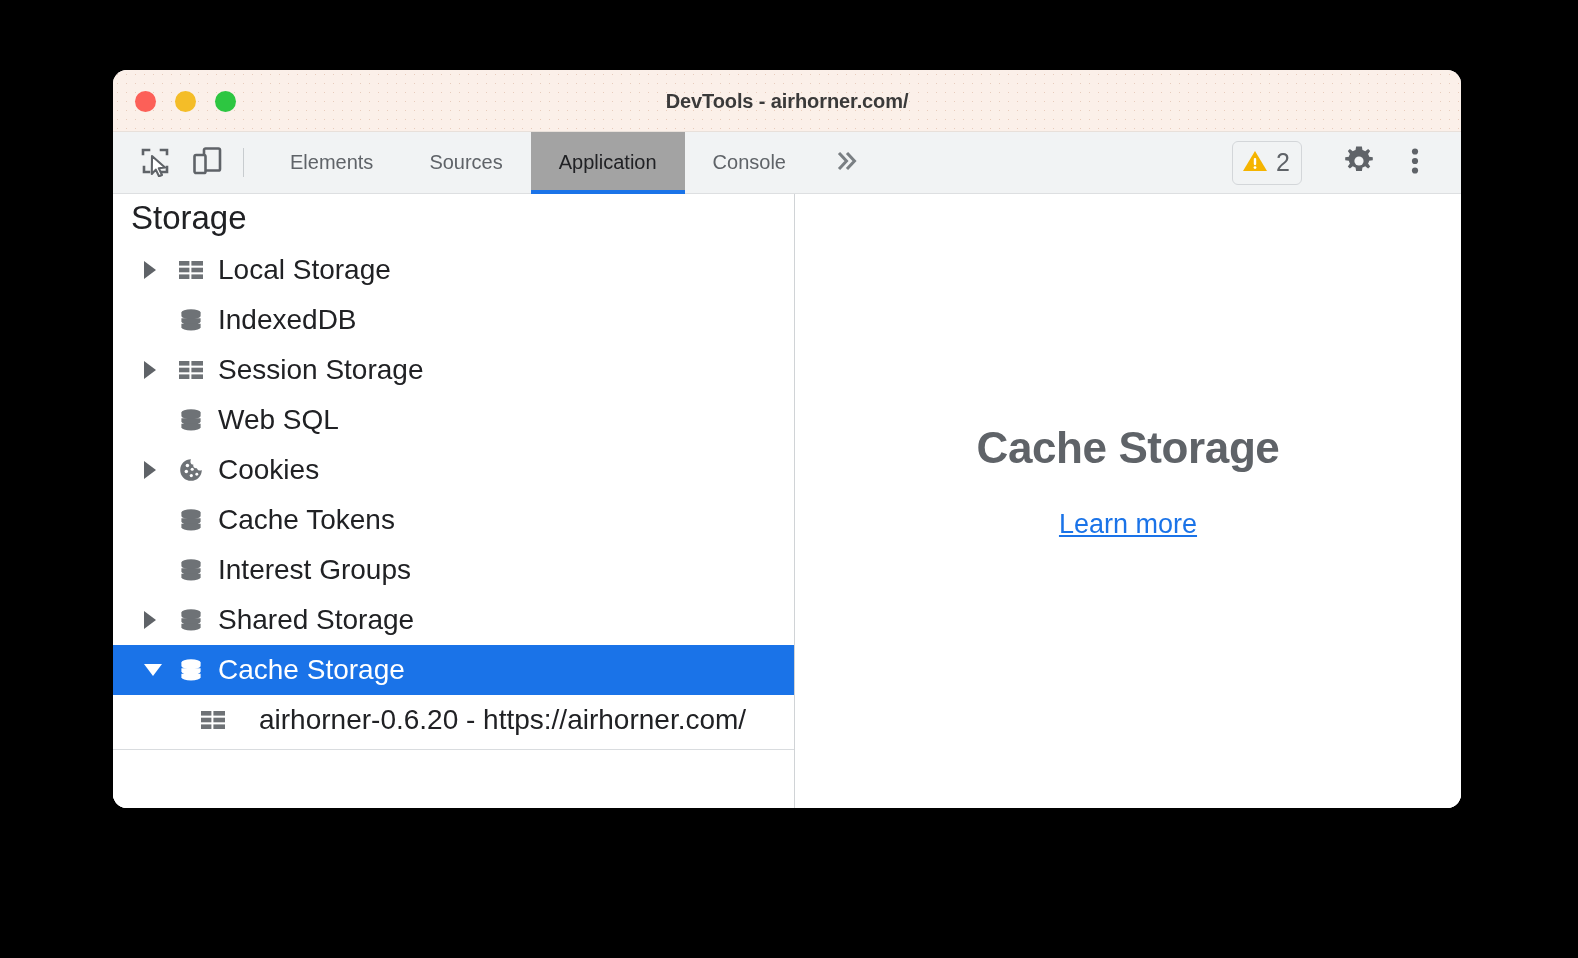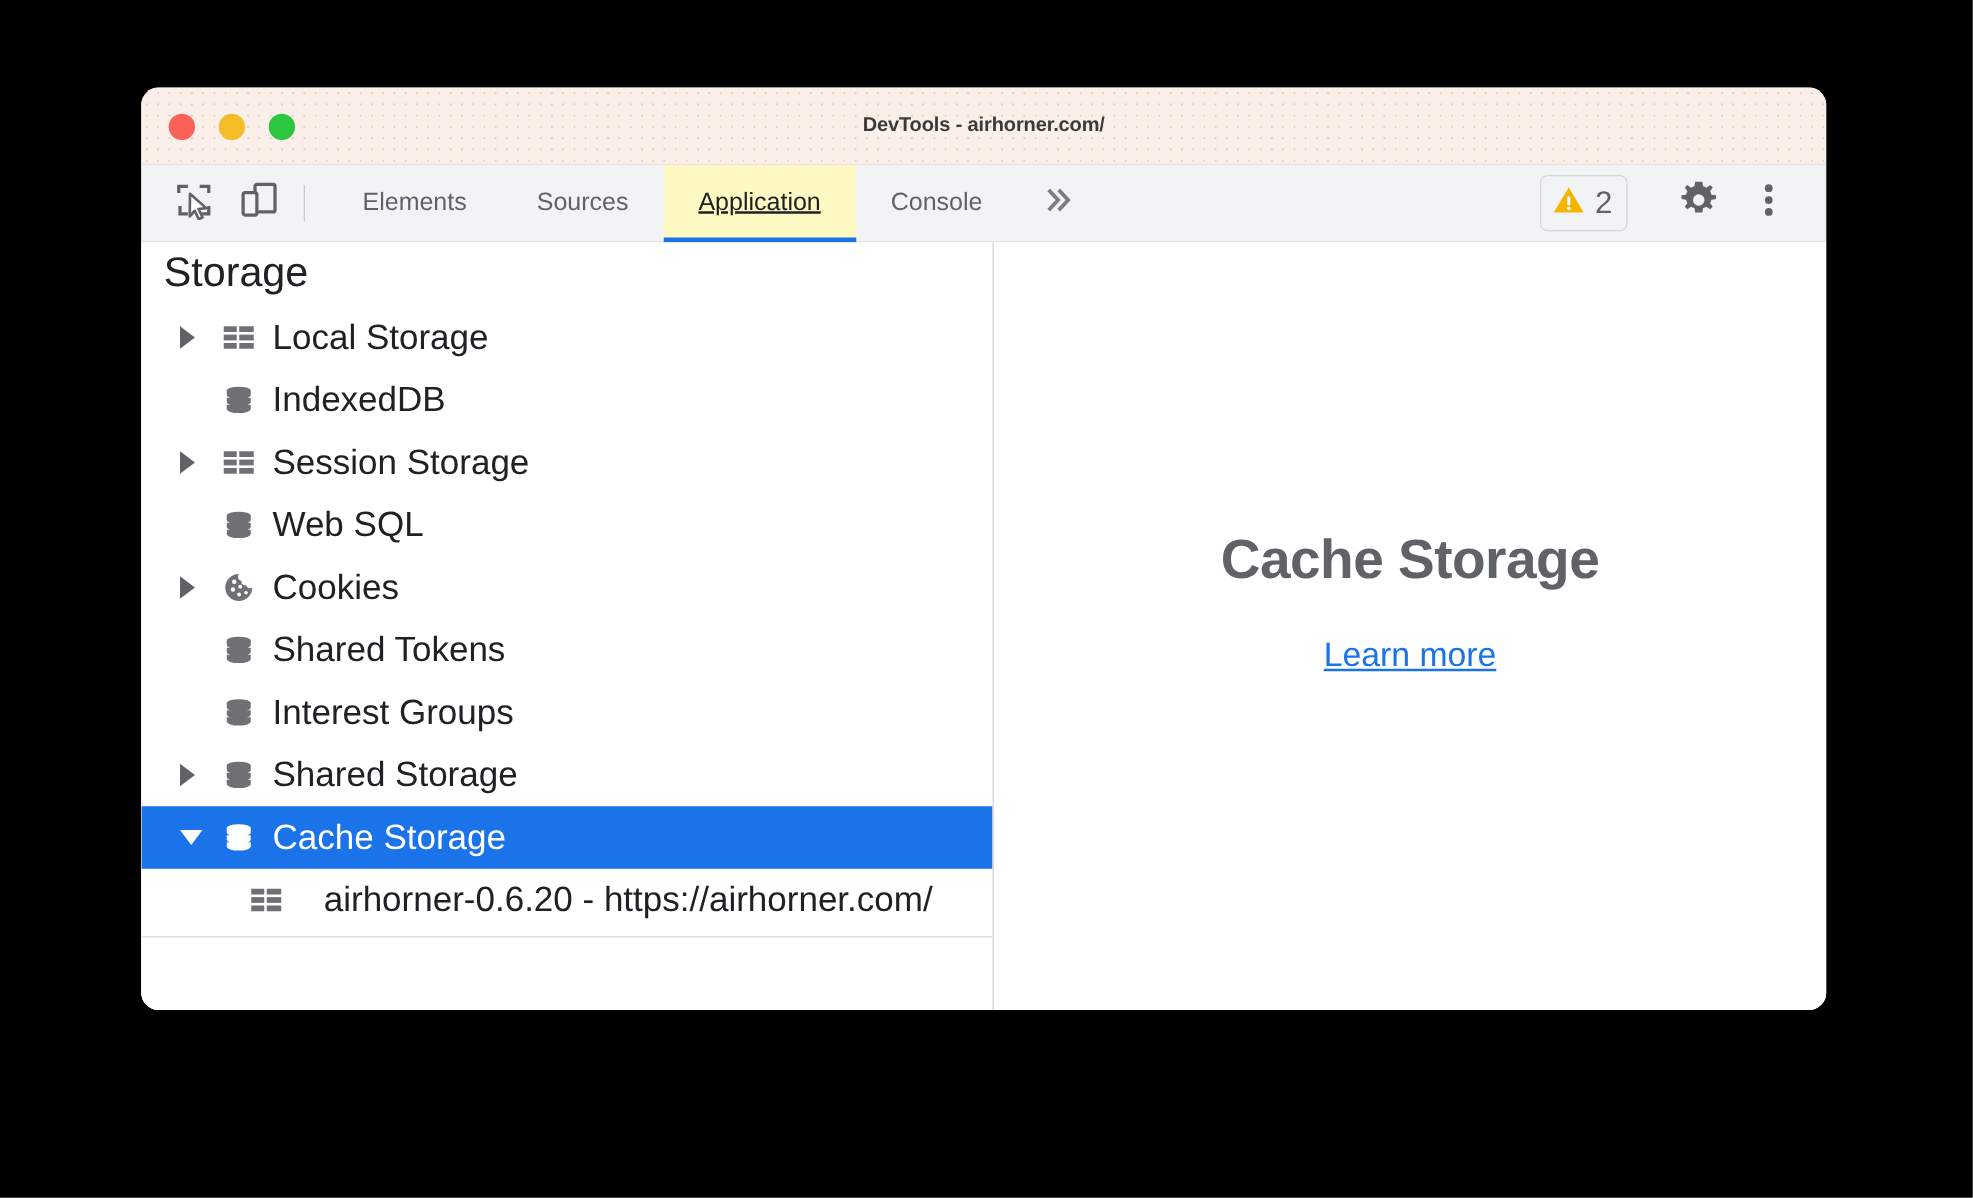--- a/index.html
+++ b/index.html
@@ -45,21 +45,21 @@
   .traffic.red    { left: 22px;  background: #fc6058; }
   .traffic.yellow { left: 62px;  background: #f4bd28; }
   .traffic.green  { left: 102px; background: #2dc641; }
 
   #window-title {
     position: absolute;
     left: 0; right: 0; top: 0;
     height: 62px;
     line-height: 62px;
     text-align: center;
-    font-size: 16px;
+    font-size: 20px;
     font-weight: bold;
     color: #3a3a3a;
     letter-spacing: -0.1px;
   }
 
   
   #toolbar {
     position: relative;
     height: 62px;
     background: #f1f3f4;
@@ -94,22 +94,21 @@
     display: flex;
     align-items: center;
     padding: 0 28px;
     font-size: 20px;
     color: #5f6368;
     cursor: pointer;
     white-space: nowrap;
   }
   .tab.active {
     color: #202124;
-    background: #fef9c3;
-    text-decoration: underline;
+    background: #a3a3a3;
   }
   .tab.active::after {
     content: "";
     position: absolute;
     left: 0; right: 0; bottom: -1px;
     height: 4px;
     background: #1a73e8;
   }
 
   #more-tabs {
@@ -433,21 +432,21 @@
       <div class="tree-row">
         <span class="twisty"></span>
         <span class="tree-icon">
           <svg width="28" height="28" viewBox="0 0 28 28">
             <ellipse cx="14" cy="6.6" rx="9.6" ry="3.3" fill="#6e7276"></ellipse>
             <path d="M4.4 6.6 v3.4 a9.6 3.3 0 0 0 19.2 0 v-3.4 z" fill="#6e7276"></path>
             <path d="M4.4 12.2 v3.4 a9.6 3.3 0 0 0 19.2 0 v-3.4 z" fill="#6e7276"></path>
             <path d="M4.4 17.8 v3.4 a9.6 3.3 0 0 0 19.2 0 v-3.4 z" fill="#6e7276"></path>
           </svg>
         </span>
-        <span class="tree-label">Shared Tokens</span>
+        <span class="tree-label">Cache Tokens</span>
       </div>
 
       <div class="tree-row">
         <span class="twisty"></span>
         <span class="tree-icon">
           <svg width="28" height="28" viewBox="0 0 28 28">
             <ellipse cx="14" cy="6.6" rx="9.6" ry="3.3" fill="#6e7276"></ellipse>
             <path d="M4.4 6.6 v3.4 a9.6 3.3 0 0 0 19.2 0 v-3.4 z" fill="#6e7276"></path>
             <path d="M4.4 12.2 v3.4 a9.6 3.3 0 0 0 19.2 0 v-3.4 z" fill="#6e7276"></path>
             <path d="M4.4 17.8 v3.4 a9.6 3.3 0 0 0 19.2 0 v-3.4 z" fill="#6e7276"></path>

